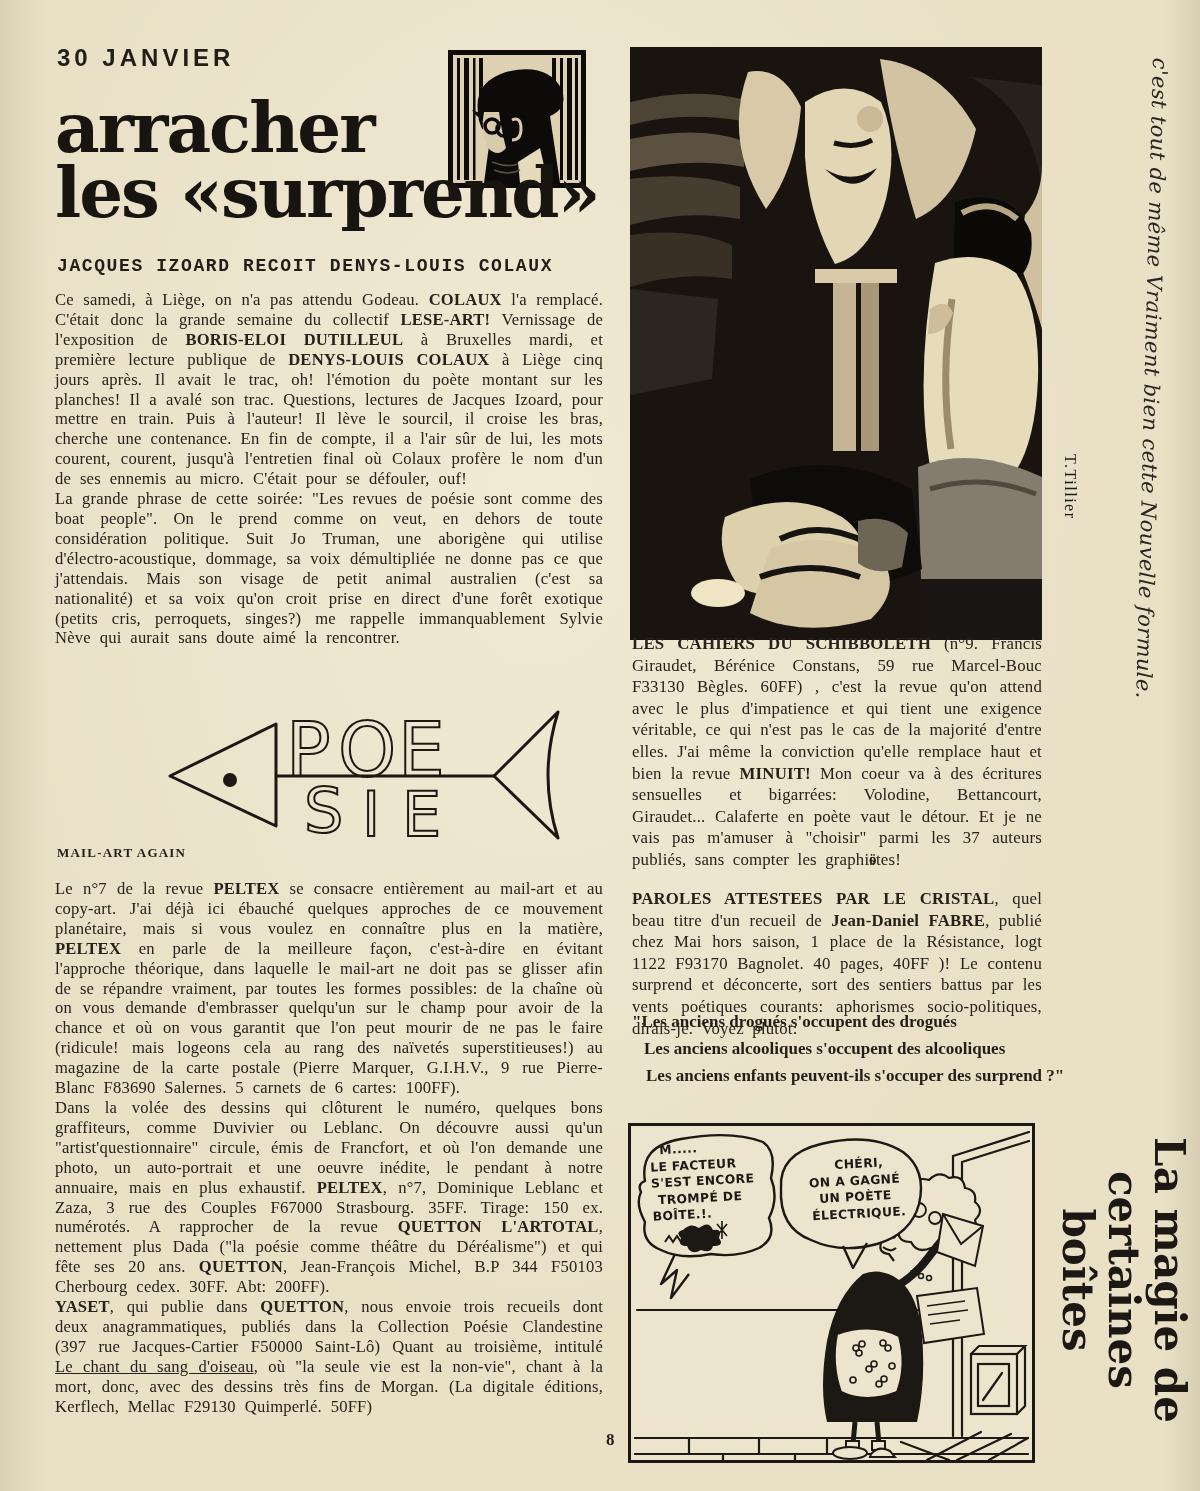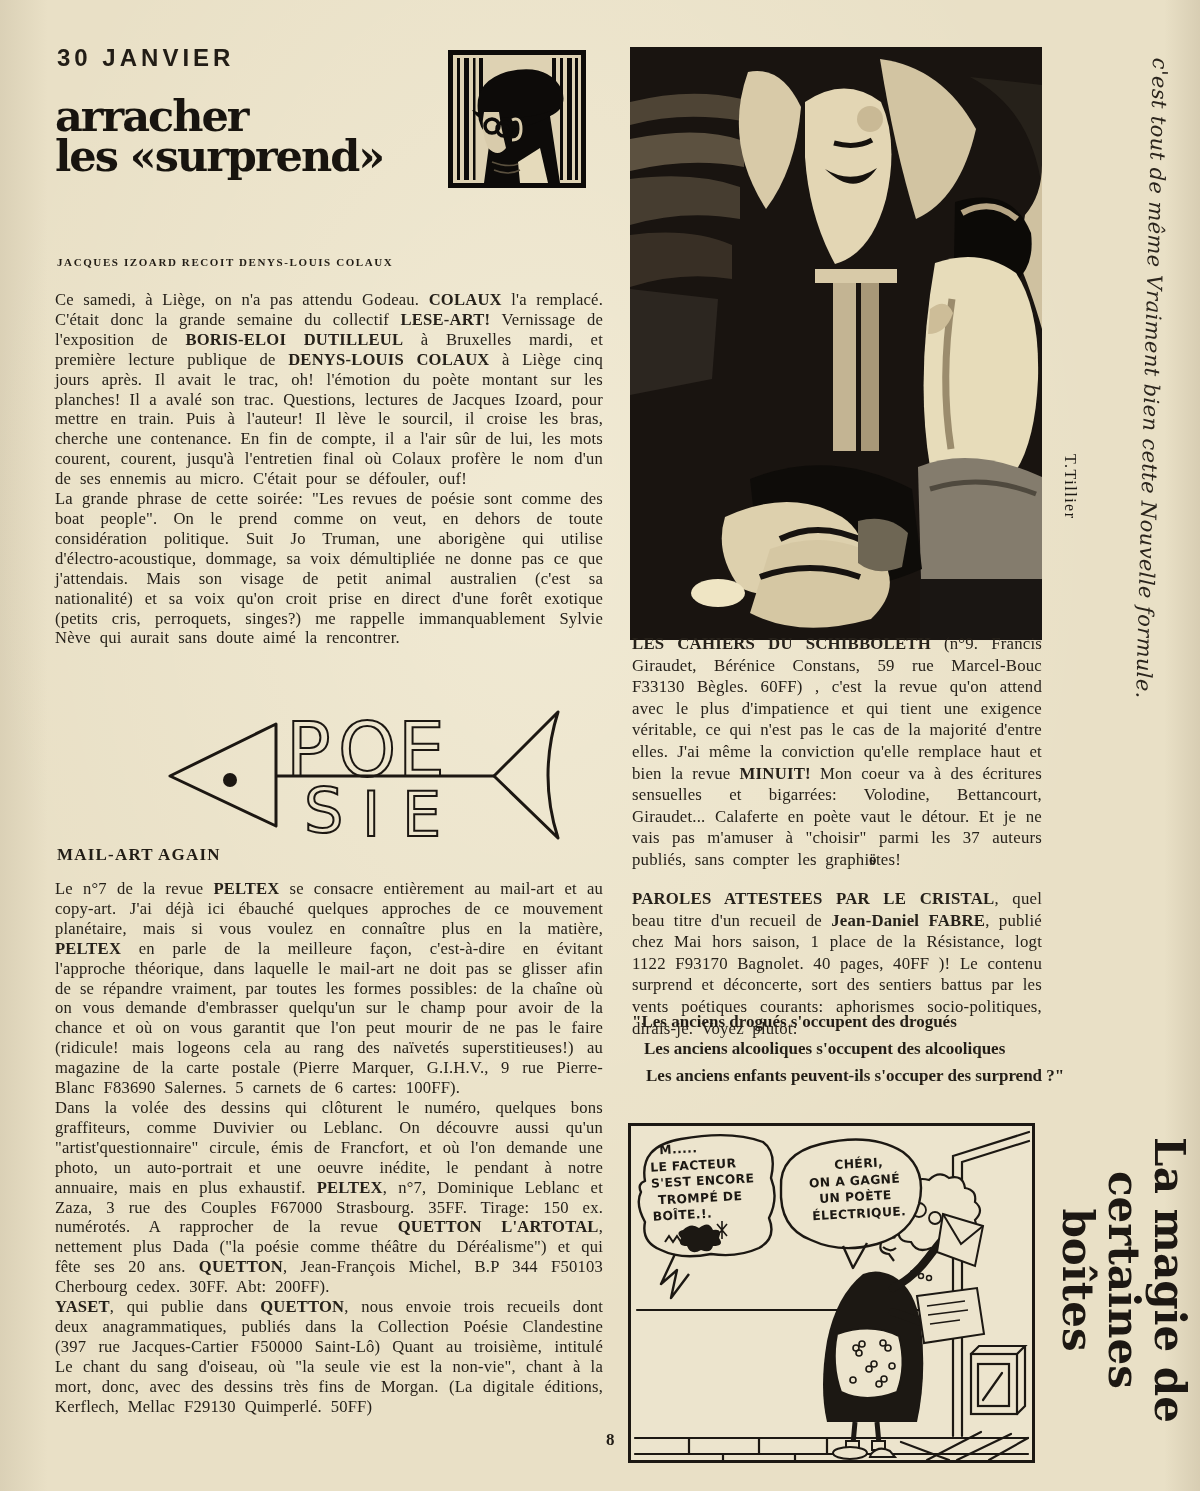--- a/index.html
+++ b/index.html
@@ -4,45 +4,45 @@
 <style>
   html,body{margin:0;padding:0;background:#8a816b;}
   #page{position:relative;width:1200px;height:1491px;margin:0 auto;overflow:hidden;
         background:#e9e0c6;
         background-image:radial-gradient(ellipse at 45% 35%, rgba(255,252,238,.35), rgba(0,0,0,0) 60%),
                          linear-gradient(90deg, rgba(90,70,40,.10), rgba(0,0,0,0) 4%, rgba(0,0,0,0) 97%, rgba(90,70,40,.12));
         color:#241f18;
         font-family:"Liberation Serif",serif;}
   .abs{position:absolute;}
   .date{font-family:"Liberation Sans",sans-serif;font-weight:bold;font-size:24px;letter-spacing:4px;color:#221d16;}
-  .headline{font-family:"DejaVu Serif",serif;font-weight:bold;font-size:43px;line-height:.94;
+  .headline{font-family:"DejaVu Serif",serif;font-weight:bold;font-size:69px;line-height:.94;
             letter-spacing:-2px;color:#18140f;z-index:3;}
-  .kicker{font-family:Liberation Serif, serif;font-weight:bold;font-size:11px;letter-spacing:1.6px;color:#221d16;}
+  .kicker{font-family:Liberation Mono, monospace;font-weight:bold;font-size:18px;letter-spacing:1.6px;color:#221d16;}
   .col{font-size:16.6px;line-height:19.9px;text-align:justify;word-spacing:4.5px;letter-spacing:.2px;color:#26211a;}
   .col p{margin:0;}
   .rcol{font-size:16.8px;line-height:21.6px;text-align:justify;word-spacing:4px;letter-spacing:.2px;color:#26211a;}
-  .sec-head{font-weight:bold;font-size:17px;letter-spacing:1.2px;color:#221d16;}
+  .sec-head{font-weight:bold;font-size:13px;letter-spacing:1.2px;color:#221d16;}
   .quote{font-weight:bold;font-size:17px;line-height:27px;color:#221d16;}
   .quote div:nth-child(2){padding-left:12px;}
   .quote div:nth-child(3){padding-left:14px;}
   .divider-mark{font-weight:bold;font-size:15px;color:#221d16;}
   .painting-credit{transform:rotate(90deg);transform-origin:0 0;font-size:16px;letter-spacing:1.5px;color:#1d1914;
                    font-family:"Liberation Serif",serif;white-space:nowrap;}
   .margin-note{transform:rotate(91.5deg);transform-origin:0 0;width:566px;white-space:nowrap;
                font-family:"DejaVu Serif",serif;font-style:italic;font-size:21px;letter-spacing:.4px;color:#2a241c;}
   .vertical-title{transform:rotate(90deg);transform-origin:0 0;width:374px;text-align:center;
                   font-family:"DejaVu Serif",serif;font-weight:bold;font-size:42px;line-height:1.1;color:#1d1813;}
   .page-num{font-weight:bold;font-size:17px;color:#221d16;}
   .cartoon-box{background:#ece4cd;border:3px solid #1c1813;}
   .bubble-text{font-family:"DejaVu Sans",sans-serif;font-weight:bold;font-size:12.3px;line-height:16.5px;
                letter-spacing:.4px;color:#1c1813;transform:rotate(-3deg);}
   .bubble-text div:nth-child(1){padding-left:10px;}
   .bubble-text div:nth-child(4){padding-left:6px;}
   .bubble-right{text-align:center;width:132px;}
-  .u{}
+  .u{text-decoration:underline;}
 </style>
 </head>
 <body>
 
 <div id="page">
 
   <div class="abs date" style="left:57px;top:44px;">30 JANVIER</div>
 
   <div class="abs" style="left:448px;top:50px;z-index:2;">
     <svg width="138" height="138" viewBox="0 0 138 138">

